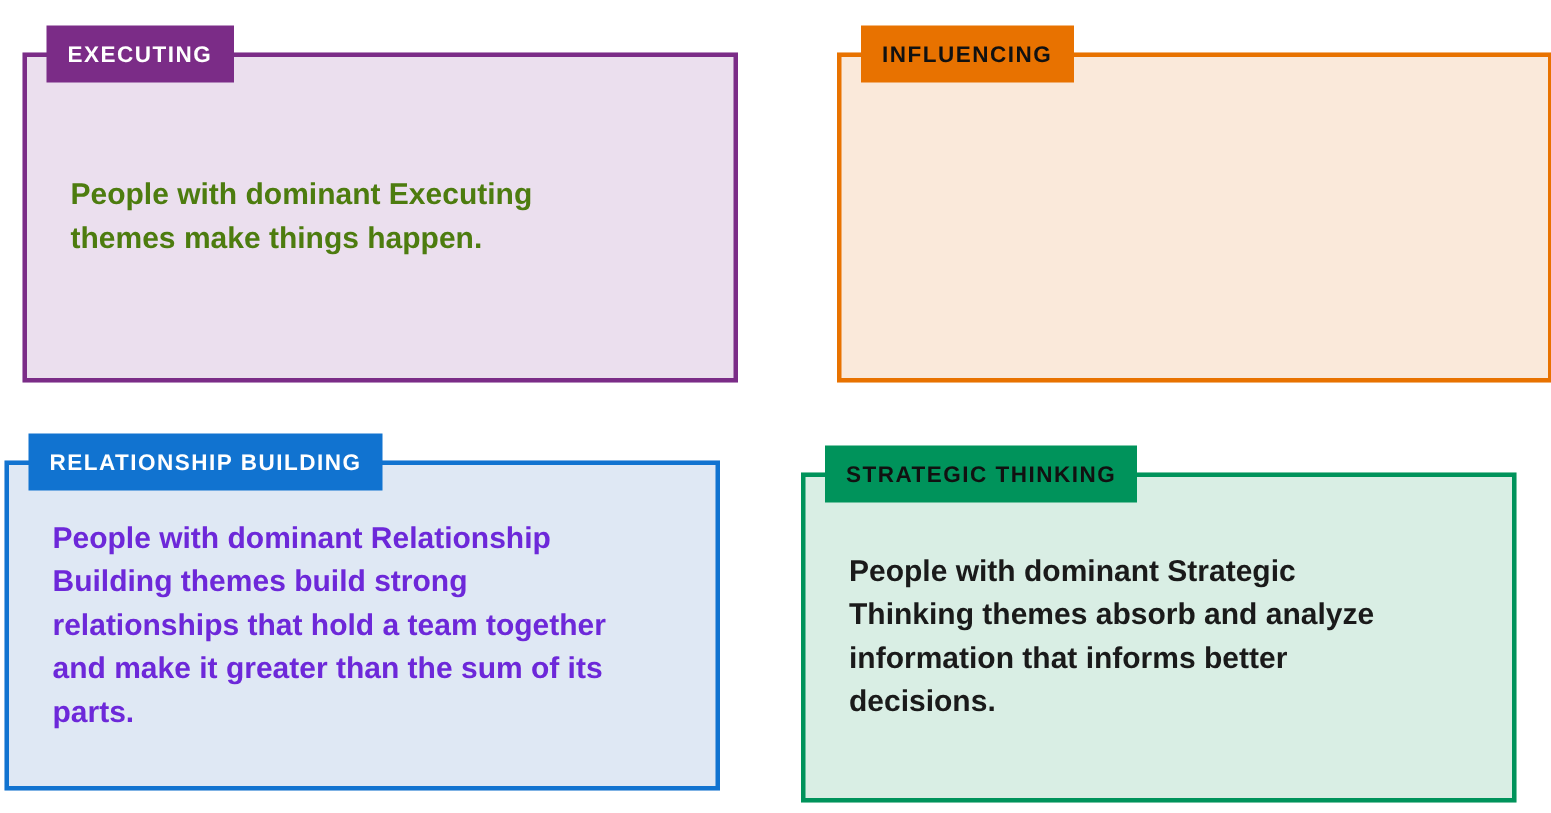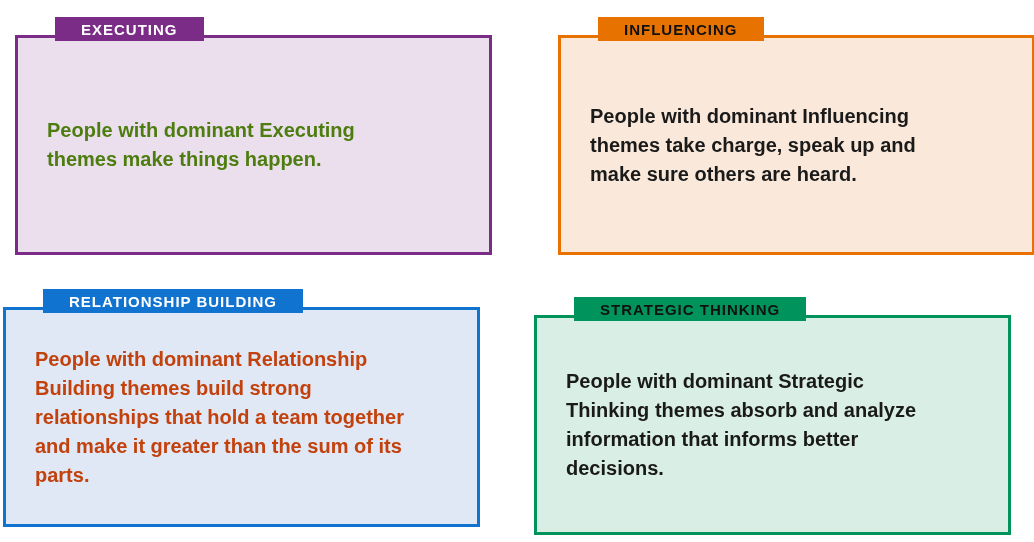--- a/index.html
+++ b/index.html
@@ -30,31 +30,30 @@
   }
   .card.pos-tl { left: 15px;  top: 35px;  }
   .card.pos-tr { left: 558px; top: 35px;  }
   .card.pos-bl { left: 3px;  top: 307px; }
   .card.pos-br { left: 534px; top: 315px; }
 
   .badge {
     position: absolute;
     top: -21px;            
     left: 13px;
-    height: 24px;
+    height: 38px;
     display: inline-flex;
     align-items: center;
-    padding: 0 26px;
+    padding: 0 14px;
     background: var(--accent, #333333);
     color: var(--badge-text, #ffffff);
     font-size: 15px;
     font-weight: bold;
     letter-spacing: 1px;
     white-space: nowrap;
-    margin-left: 24px;
   }
   .desc {
     margin: 0 20px 0 29px;
     font-size: 20px;
     line-height: 29px;
     font-weight: bold;
     color: #1a1a1a;
     white-space: pre-line;
   }
 </style>
@@ -68,30 +67,27 @@
       <span>EXECUTING</span>
     </div>
     <p class="desc" style="color: #4d7c0f;">People with dominant Executing
 themes make things happen.</p>
   </section>
 
   <section class="card pos-tr" style="--accent: #e87200; --bg: #fae9da; --badge-text: #111111;">
     <div class="badge">
       <span>INFLUENCING</span>
     </div>
-    <p class="desc" style="color: rgb(26, 26, 26);">People with dominant Influencing
-themes take charge, speak up and
-make sure others are heard.</p>
   </section>
 
   <section class="card pos-bl" style="--accent: #1173d0; --bg: #dfe8f4; --badge-text: #ffffff;">
     <div class="badge">
       <span>RELATIONSHIP BUILDING</span>
     </div>
-    <p class="desc" style="color: #c2410c;">People with dominant Relationship
+    <p class="desc" style="color: #6d28d9;">People with dominant Relationship
 Building themes build strong
 relationships that hold a team together
 and make it greater than the sum of its
 parts.</p>
   </section>
 
   <section class="card pos-br" style="--accent: #00935b; --bg: #d9eee4; --badge-text: #111111;">
     <div class="badge">
       <span>STRATEGIC THINKING</span>
     </div>

